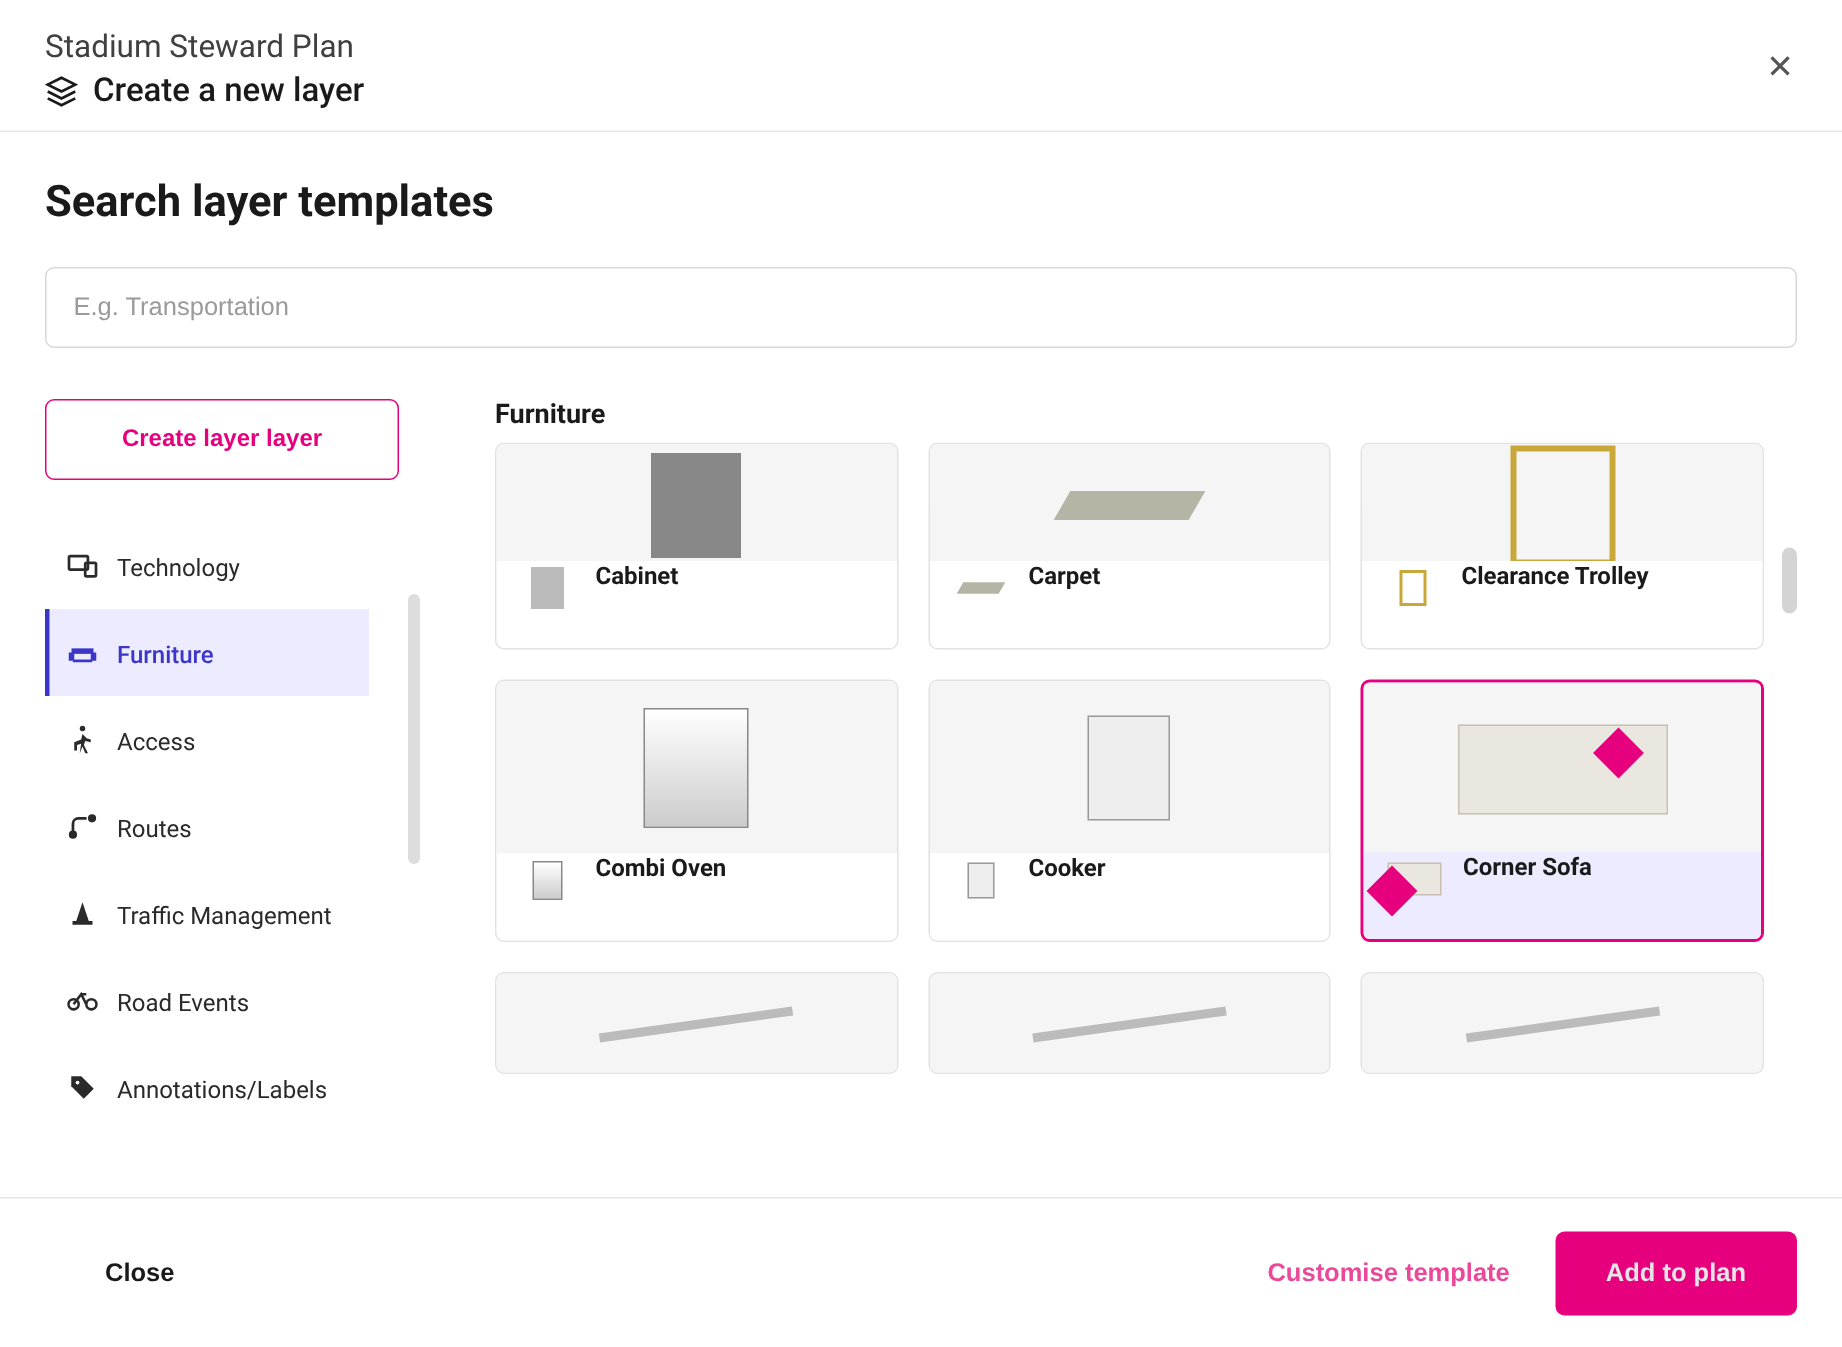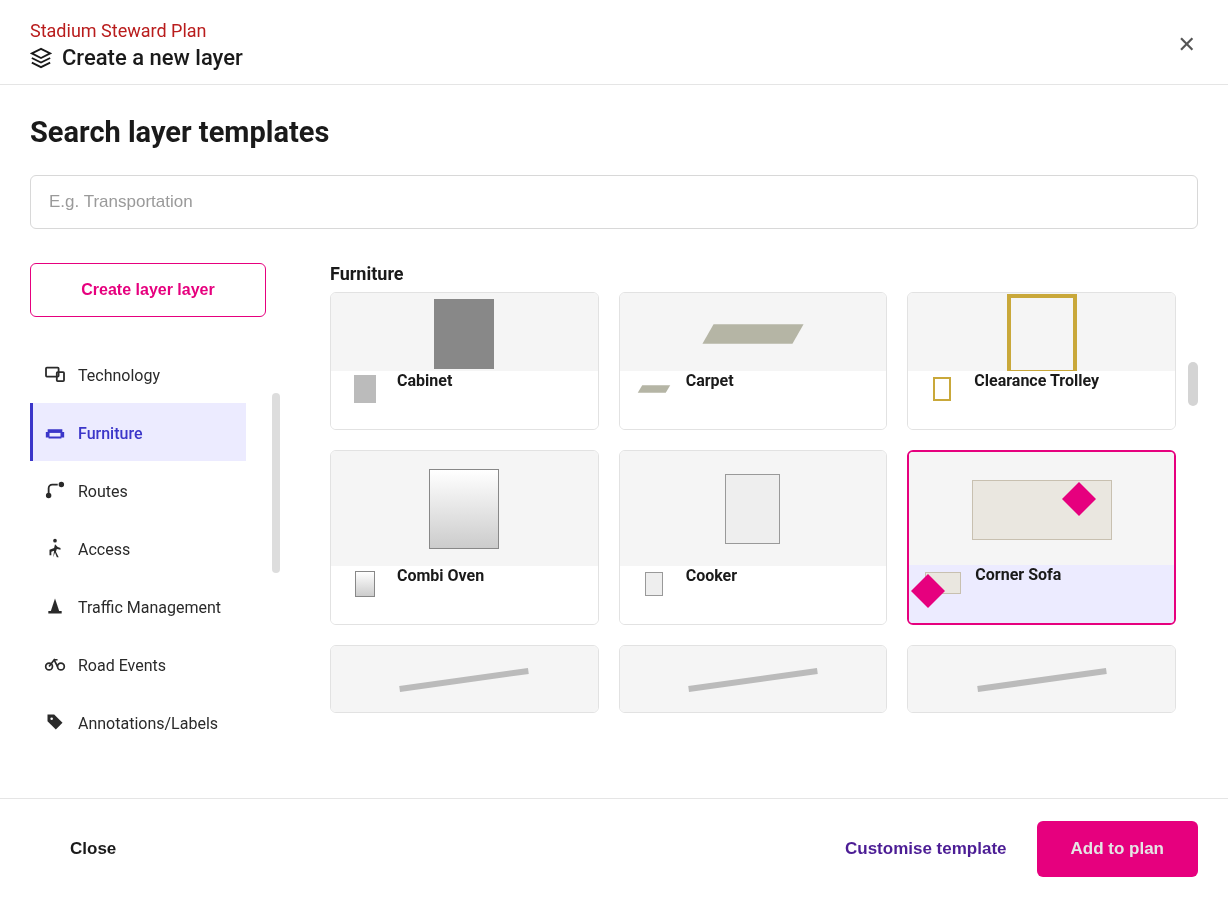--- a/index.html
+++ b/index.html
@@ -11,22 +11,22 @@
       height: 898px;
       position: relative;
       overflow: hidden;
     }
     .header {
       padding: 20px 30px 14px 30px;
       border-bottom: 1px solid #e5e5e5;
       position: relative;
     }
     .breadcrumb {
-      font-size: 18px;
-      color: #b91c1c;
+      font-size: 21px;
+      color: #404040;
       margin-bottom: 4px;
     }
     .title-row {
       display: flex;
       align-items: center;
       gap: 10px;
     }
     .layers-icon svg { display: block; }
     .page-title {
       font-size: 22px;
@@ -233,21 +233,21 @@
       padding: 10px 40px;
     }
     .footer-right {
       display: flex;
       align-items: center;
       gap: 30px;
     }
     .customise-btn {
       font-size: 17px;
       font-weight: 700;
-      color: #4c1d95;
+      color: #ec4899;
       background: none;
       border: none;
       cursor: pointer;
     }
     .add-btn {
       background: #e6007e;
       color: #e5e5e5;
       border: none;
       font-size: 17px;
       font-weight: 700;
@@ -304,36 +304,36 @@
           <span class="cat-icon">
             <svg width="22" height="18" viewBox="0 0 24 18" fill="currentColor">
                 <path d="M4 6h16v4H4z"></path>
                 <path d="M2 9h4v6H2zM18 9h4v6h-4zM5 14h14v2H5z"></path>
               </svg>
           </span>
           <span>Furniture</span>
         </li>
         <li class="category-item">
           <span class="cat-icon">
+            <svg width="22" height="22" viewBox="0 0 24 24" fill="currentColor">
+                <circle cx="12" cy="4" r="2"></circle>
+                <path d="M10 22l1-7-3 1v4H6v-6l5-2 1-4 3 3 3 1v2l-4-1-1 3 3 6h-2l-2-5-2 5z"></path>
+              </svg>
+          </span>
+          <span>Access</span>
+        </li>
+        <li class="category-item">
+          <span class="cat-icon">
             <svg width="22" height="20" viewBox="0 0 24 22" fill="none" stroke="currentColor" stroke-width="2">
                 <circle cx="5" cy="17" r="2" fill="currentColor"></circle>
                 <circle cx="19" cy="5" r="2" fill="currentColor"></circle>
                 <path d="M5 15V9a4 4 0 014-4h6"></path>
               </svg>
           </span>
           <span>Routes</span>
-        </li>
-        <li class="category-item">
-          <span class="cat-icon">
-            <svg width="22" height="22" viewBox="0 0 24 24" fill="currentColor">
-                <circle cx="12" cy="4" r="2"></circle>
-                <path d="M10 22l1-7-3 1v4H6v-6l5-2 1-4 3 3 3 1v2l-4-1-1 3 3 6h-2l-2-5-2 5z"></path>
-              </svg>
-          </span>
-          <span>Access</span>
         </li>
         <li class="category-item">
           <span class="cat-icon">
             <svg width="20" height="20" viewBox="0 0 24 24" fill="currentColor">
                 <path d="M12 3l5 15H7z"></path>
                 <rect x="4" y="18" width="16" height="3"></rect>
               </svg>
           </span>
           <span>Traffic Management</span>
         </li>

